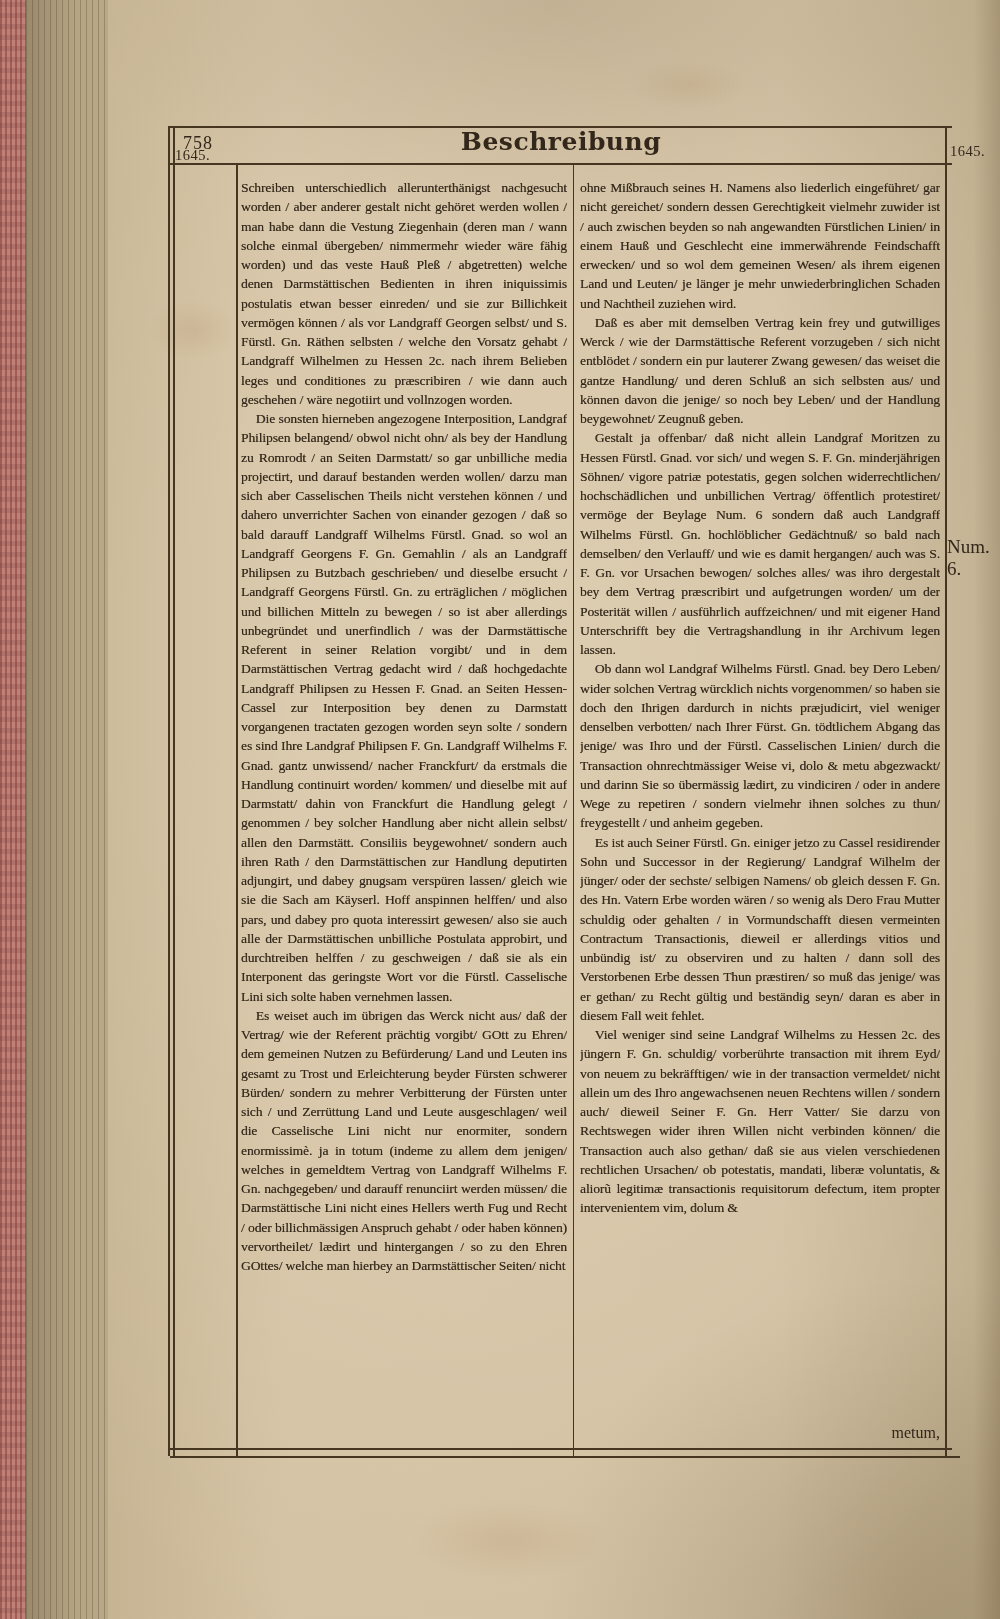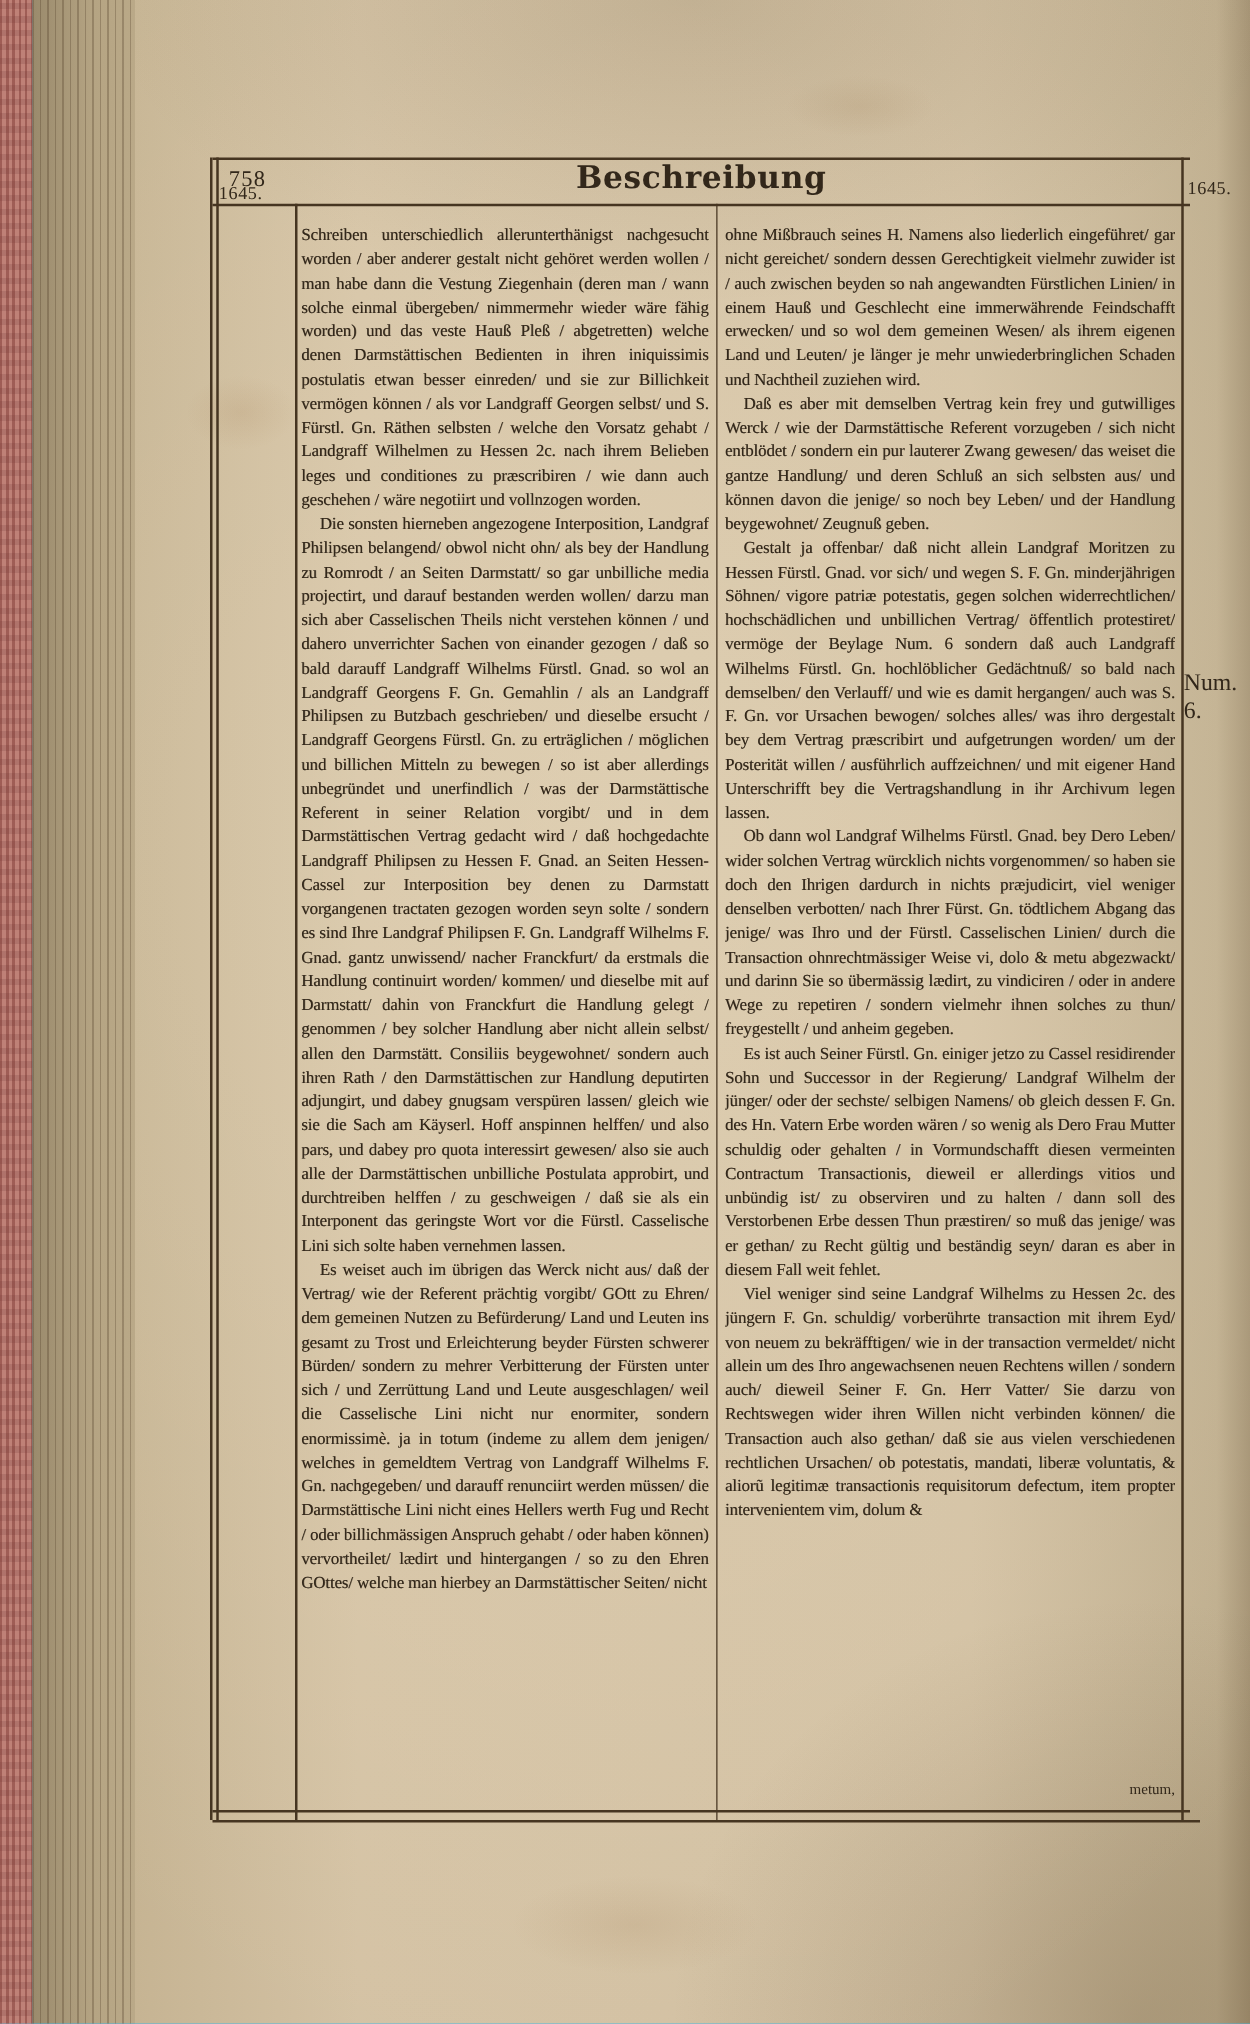--- a/index.html
+++ b/index.html
@@ -62,21 +62,21 @@
   .margin-date-right{
     position:absolute;left:950px;top:143px;
     font-size:14.5px;color:#32271a;letter-spacing:.5px;
   }
   .margin-note{
     position:absolute;left:947px;top:536px;
     font-size:19px;color:#32271a;
   }
   .catchword{
     position:absolute;left:800px;top:1424px;width:140px;
-    text-align:right;font-size:12px;color:#32271a;
+    text-align:right;font-size:16px;color:#32271a;
   }
 
   
   .column{
     position:absolute;top:178px;height:1278px;overflow:hidden;
     font-size:13.5px;line-height:19.25px;color:#32271a;
     text-align:justify;
     text-shadow:.3px 0 0 rgba(50,39,26,.55);
     letter-spacing:-0.1px;
   }

